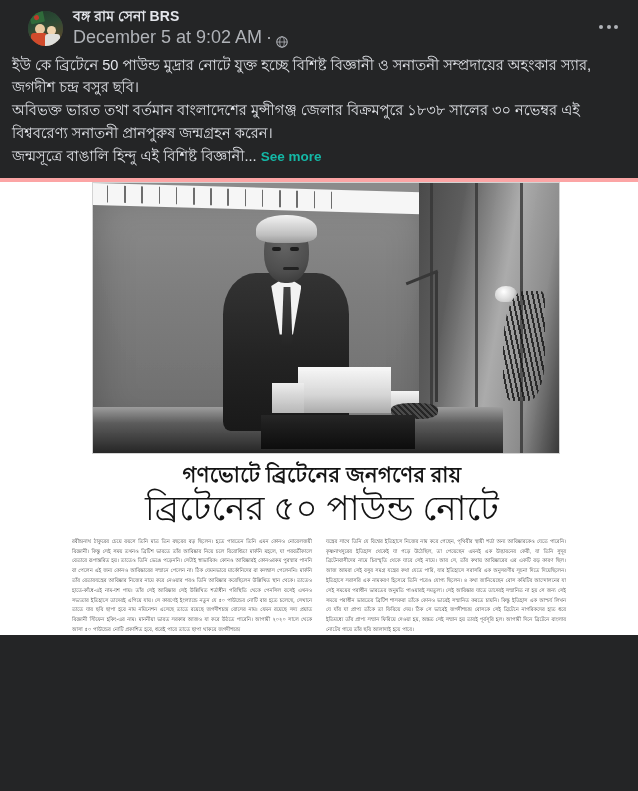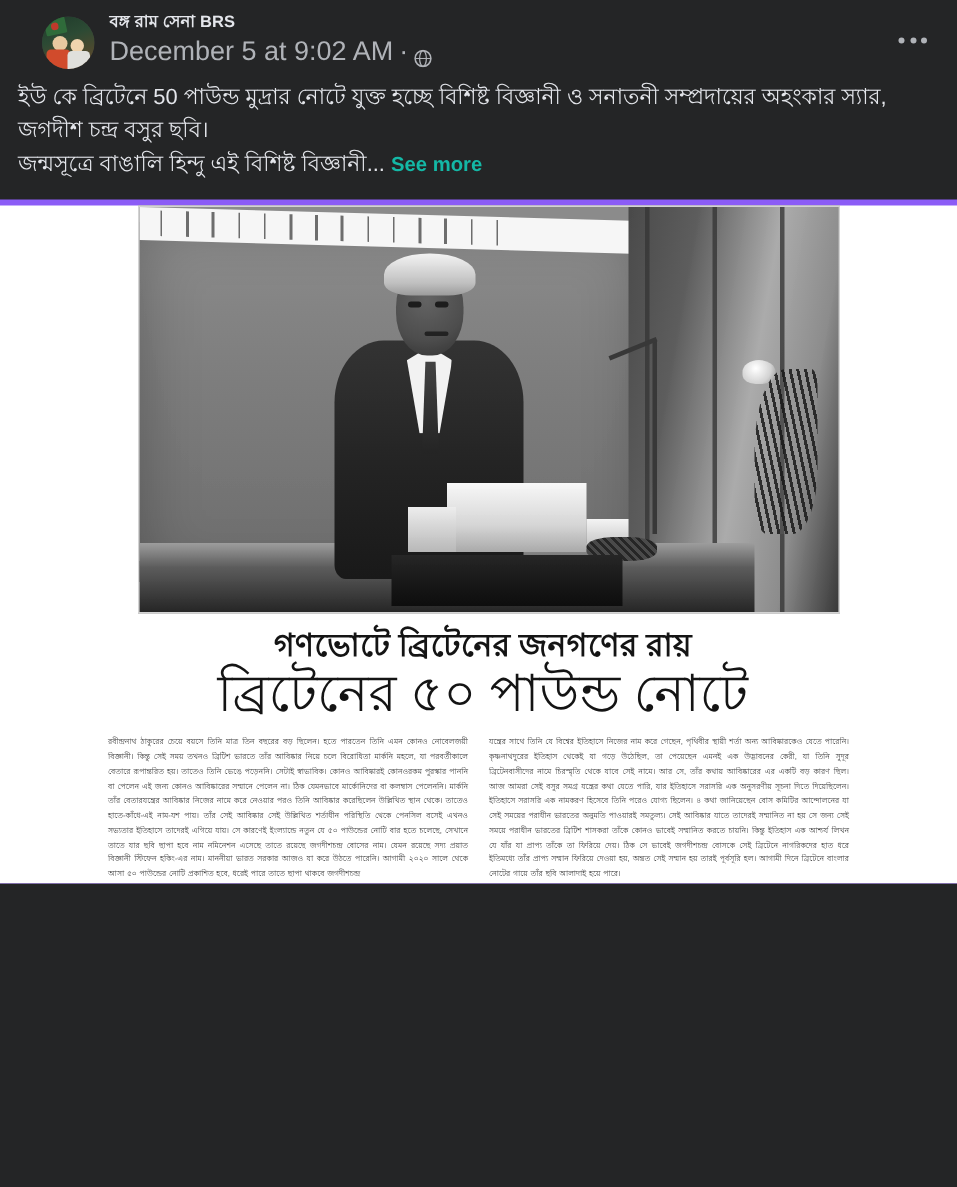--- a/index.html
+++ b/index.html
@@ -45,21 +45,21 @@
   .avatar .av-body1 { position:absolute; left:3px; top:22px; width:16px; height:14px; background:#d14b2c; border-radius:3px 3px 0 0; }
   .avatar .av-body2 { position:absolute; left:17px; top:23px; width:15px; height:13px; background:#e0e0dc; border-radius:3px 3px 0 0; }
 
   .header-text {
     margin-left: 10px;
     line-height: 1.1;
     padding-top: 1px;
   }
   .page-name {
     color: #e4e6eb;
-    font-size: 11px;
+    font-size: 14px;
     font-weight: bold;
     letter-spacing: .1px;
   }
   .meta-row {
     display: flex;
     align-items: center;
     margin-top: 4px;
     color: #b0b3b8;
     font-size: 18px;
   }
@@ -101,21 +101,21 @@
     color: #14b8a6;
     font-weight: bold;
     font-size: 13.5px;
     cursor: pointer;
   }
 
   
   .attachment {
     position: relative;
     width: 100%;
-    background: #8b5cf6;
+    background: #fca5a5;
     overflow: hidden;
   }
   .clipping {
     position: relative;
     width: 100%;
     background: #ffffff;
     padding: 0 0 0 0;
   }
   .photo-wrap {
     margin: 4px 78px 0 92px;
@@ -292,20 +292,21 @@
 
     <div class="menu-dots">
       <i></i>
       <i></i>
       <i></i>
     </div>
   </div>
 
   <div class="post-body">
     <p>ইউ কে ব্রিটেনে 50 পাউন্ড মুদ্রার নোটে যুক্ত হচ্ছে বিশিষ্ট বিজ্ঞানী ও সনাতনী সম্প্রদায়ের অহংকার স্যার, জগদীশ চন্দ্র বসুর ছবি।</p>
+    <p>অবিভক্ত ভারত তথা বর্তমান বাংলাদেশের মুন্সীগঞ্জ জেলার বিক্রমপুরে ১৮৩৮ সালের ৩০ নভেম্বর এই বিশ্ববরেণ্য সনাতনী প্রানপুরুষ জন্মগ্রহন করেন।</p>
     <p><span>জন্মসূত্রে বাঙালি হিন্দু এই বিশিষ্ট বিজ্ঞানী...</span> <span class="see-more">See more</span></p>
   </div>
 
   <div class="attachment">
     <div class="clipping">
 
       <div class="photo-wrap">
         <div class="photo">
           <div class="pb-board"></div>
           <div class="pb-rail">

